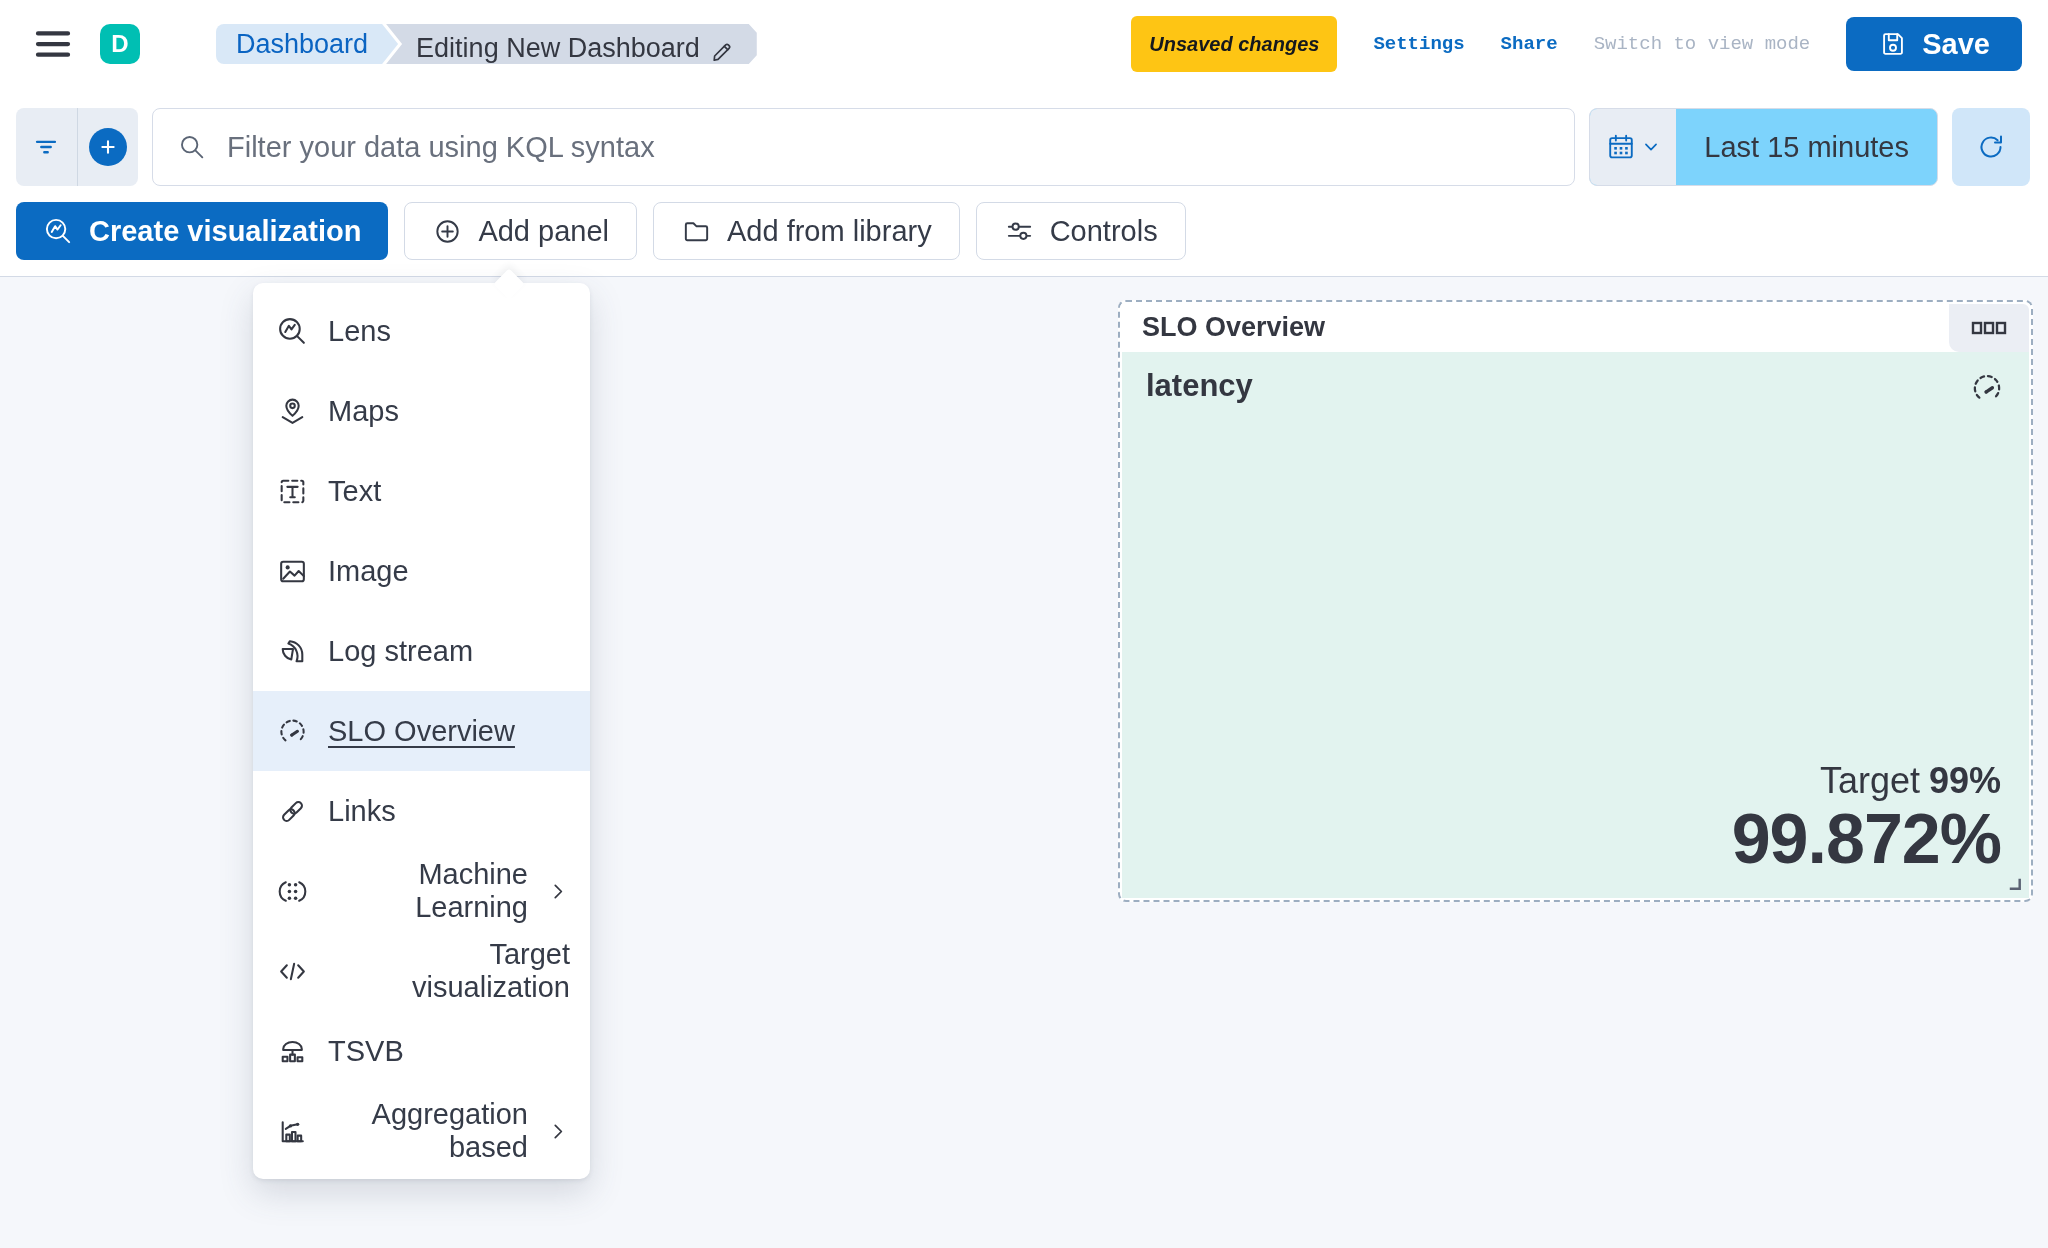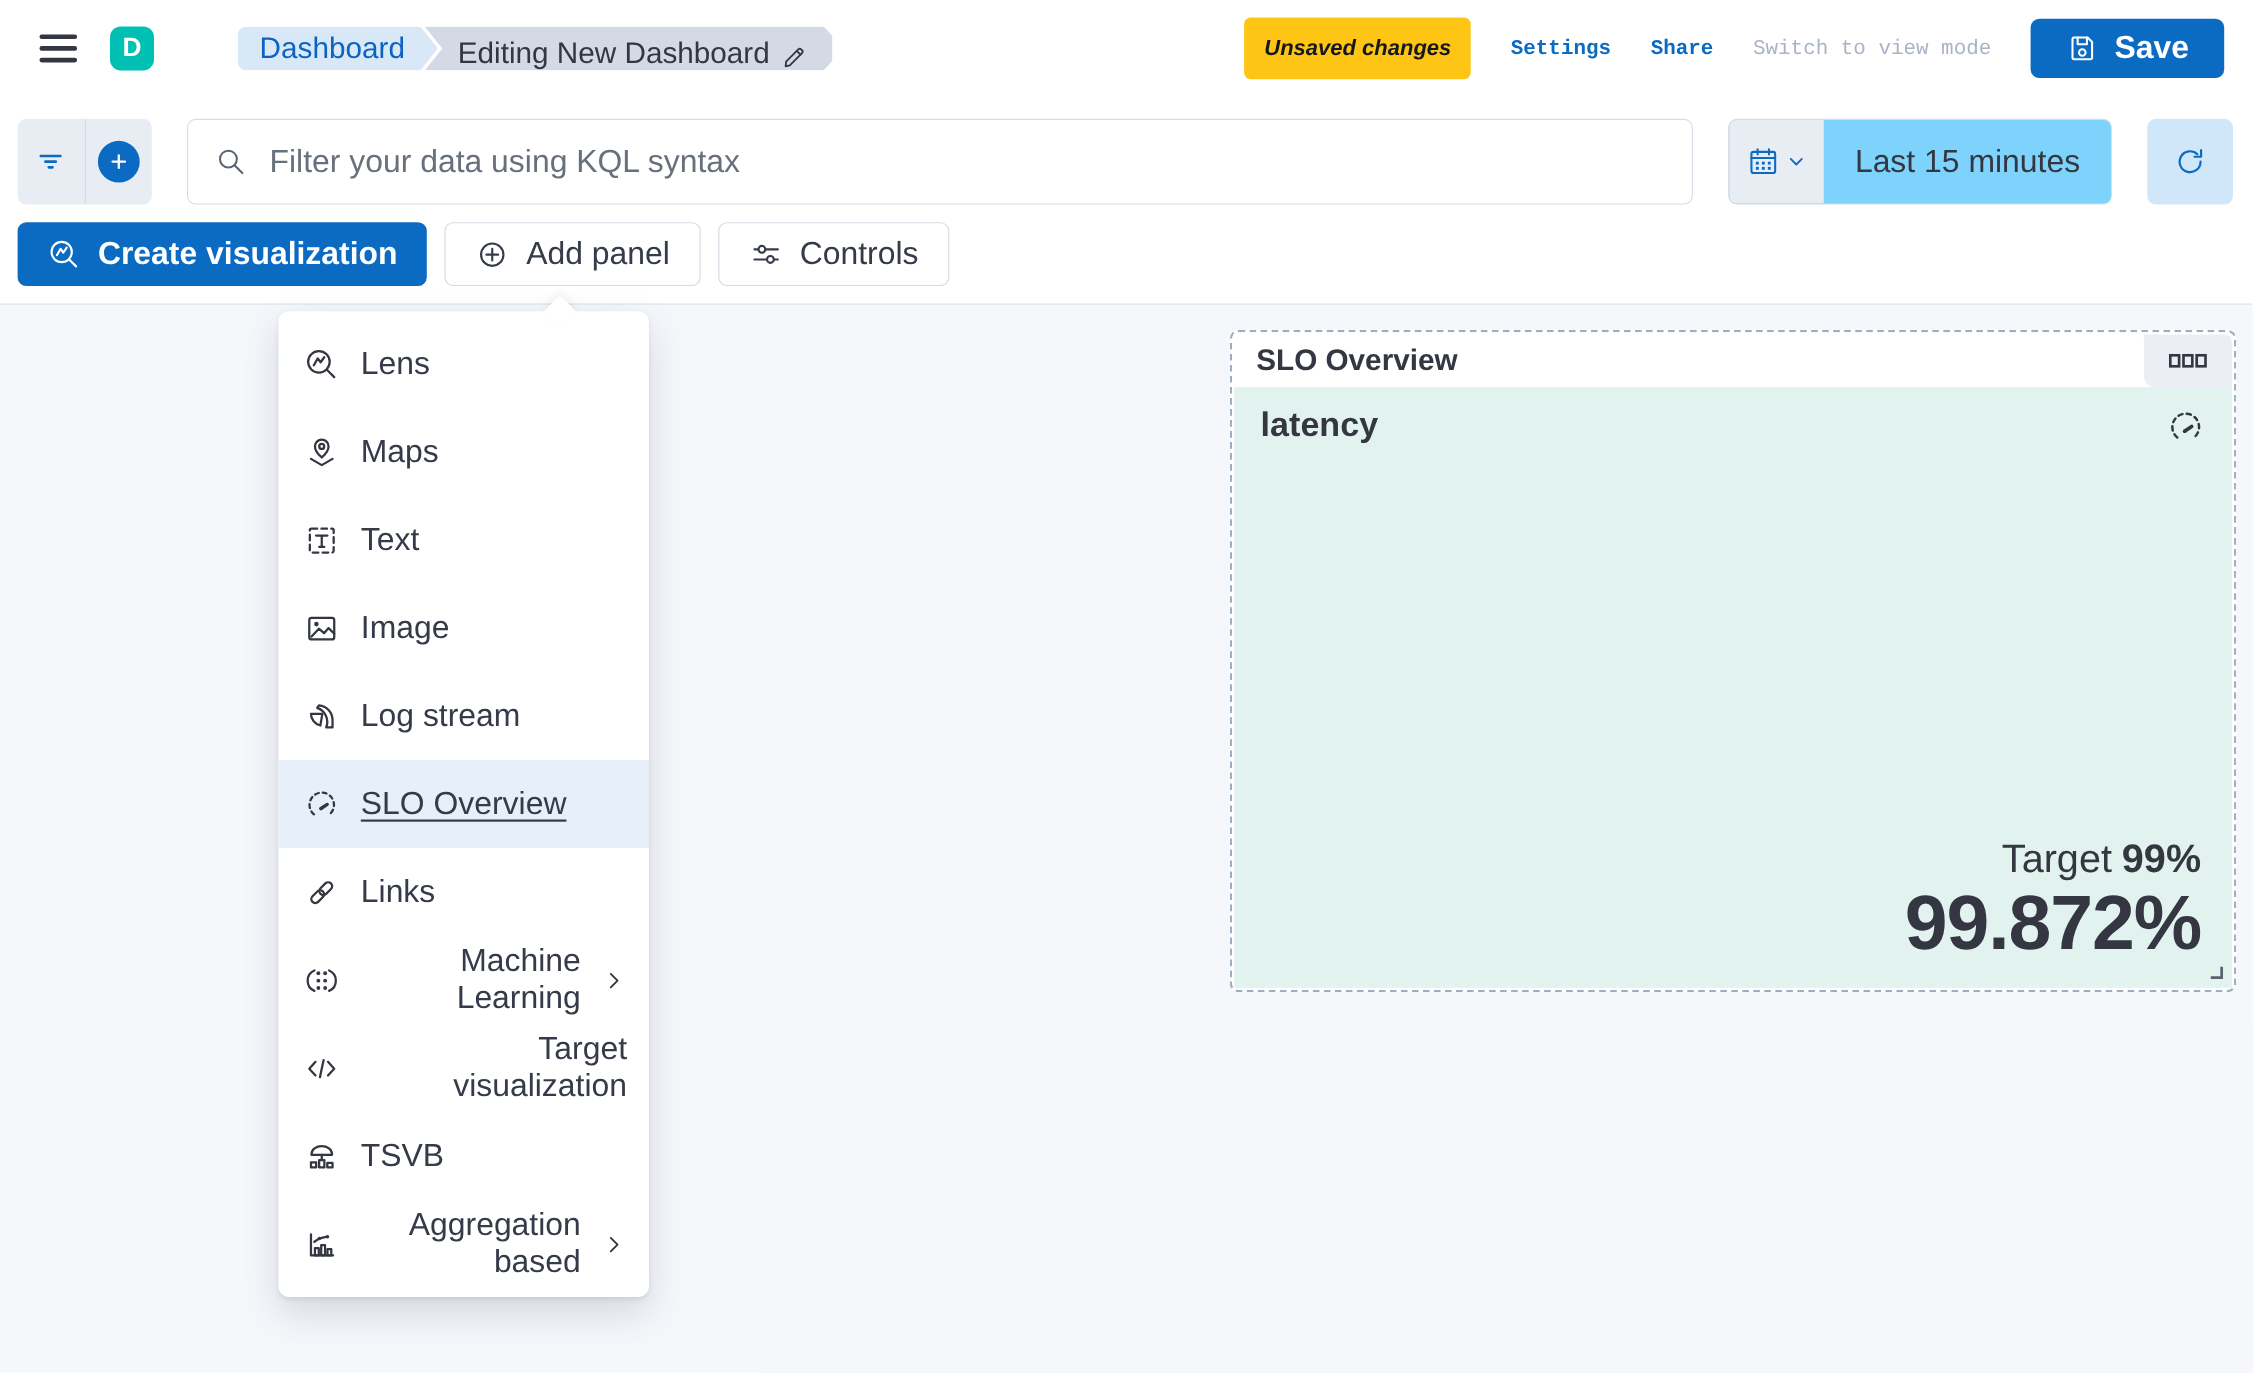--- a/index.html
+++ b/index.html
@@ -18,21 +18,21 @@
   .crumb-last { background:#d3dae6; color:#343741; font-weight:500; padding:0 20px 0 30px; margin-left:-12px; clip-path:polygon(0 0, calc(100% - 8px) 0, 100% 22%, 100% 78%, calc(100% - 8px) 100%, 0 100%, 16px 50%); gap:10px;align-items:flex-end; }
   .crumb-last .icon { width:27px; height:27px; color:#343741; }
   .header-right { margin-left:auto; display:flex; align-items:center; gap:36px; }
   .unsaved-badge { background:#fec514; color:#15181d; font-size:20px; font-weight:700; height:56px; display:flex; align-items:center; padding:0 18px; border-radius:6px;font-style:italic; }
   .hlink { font-size:19px; font-weight:600; color:#0b6bc2; cursor:pointer;font-family:Liberation Mono, monospace; }
   .hlink.disabled { color:#a9b4c4; font-weight:500; cursor:default; }
   .save-btn { height:54px; background:#0b6bc2; border:none; border-radius:8px; color:#fff; font-size:29px; font-weight:600; display:flex; align-items:center; gap:14px; padding:0 32px; cursor:pointer; font-family:inherit; }
   .save-btn .icon { width:30px; height:30px; color:#fff; }
 
   
-  .filterbar { display:flex; align-items:center; padding:20px 18px 0 16px; gap:32px; background:#fff; }
+  .filterbar { display:flex; align-items:center; padding:20px 18px 0 16px; gap:14px; background:#fff; }
   .filter-group { width:122px; height:78px; background:#e8edf4; border-radius:8px; display:flex; overflow:hidden; }
   .filter-cell { flex:1; display:flex; align-items:center; justify-content:center; cursor:pointer; }
   .filter-cell + .filter-cell { border-left:1px solid #cfd8e3; }
   .filter-funnel-icon { width:30px; height:30px; color:#0b6bc2; }
   .add-filter-circle { width:38px; height:38px; border-radius:50%; background:#0b6bc2; color:#fff; display:flex; align-items:center; justify-content:center; }
   .add-filter-circle .icon { width:24px; height:24px; }
   .kql-input-wrap { flex:1; height:78px; border:1px solid #d6dce8; border-radius:8px; background:#fff; display:flex; align-items:center; padding:0 20px 0 24px; gap:20px; }
   .kql-input-wrap .icon { width:30px; height:30px; color:#5a6474; }
   .kql-input { border:none; outline:none; flex:1; font-size:29px; font-family:inherit; color:#343741; background:transparent; }
   .kql-input::placeholder { color:#69707d; }
@@ -197,20 +197,28 @@
         <svg fill="none" stroke="currentColor" stroke-width="2" stroke-linecap="round" stroke-linejoin="round" viewBox="0 0 32 32">
           <circle cx="16" cy="16" r="10.5"></circle>
           <path d="M16 10.5v11M10.5 16h11"></path>
         </svg>
       </span>
     <span>Add panel</span>
   </button>
   <button class="btn btn-outline">
     <span class="icon">
         <svg fill="none" stroke="currentColor" stroke-width="2" stroke-linecap="round" stroke-linejoin="round" viewBox="0 0 32 32">
+          <path d="M5 23.5V9a1.5 1.5 0 0 1 1.5-1.5h6.3l3 3h9.7A1.5 1.5 0 0 1 27 12v11.5a1.5 1.5 0 0 1-1.5 1.5h-19A1.5 1.5 0 0 1 5 23.5Z"></path>
+        </svg>
+      </span>
+    <span>Add from library</span>
+  </button>
+  <button class="btn btn-outline">
+    <span class="icon">
+        <svg fill="none" stroke="currentColor" stroke-width="2" stroke-linecap="round" stroke-linejoin="round" viewBox="0 0 32 32">
           <path d="M5 11h22M5 20.5h22"></path>
           <circle cx="12" cy="11" r="3.2" fill="#fff"></circle>
           <circle cx="20" cy="20.5" r="3.2" fill="#fff"></circle>
         </svg>
       </span>
     <span>Controls</span>
   </button>
 </div>
 <div class="rule"></div>
 

